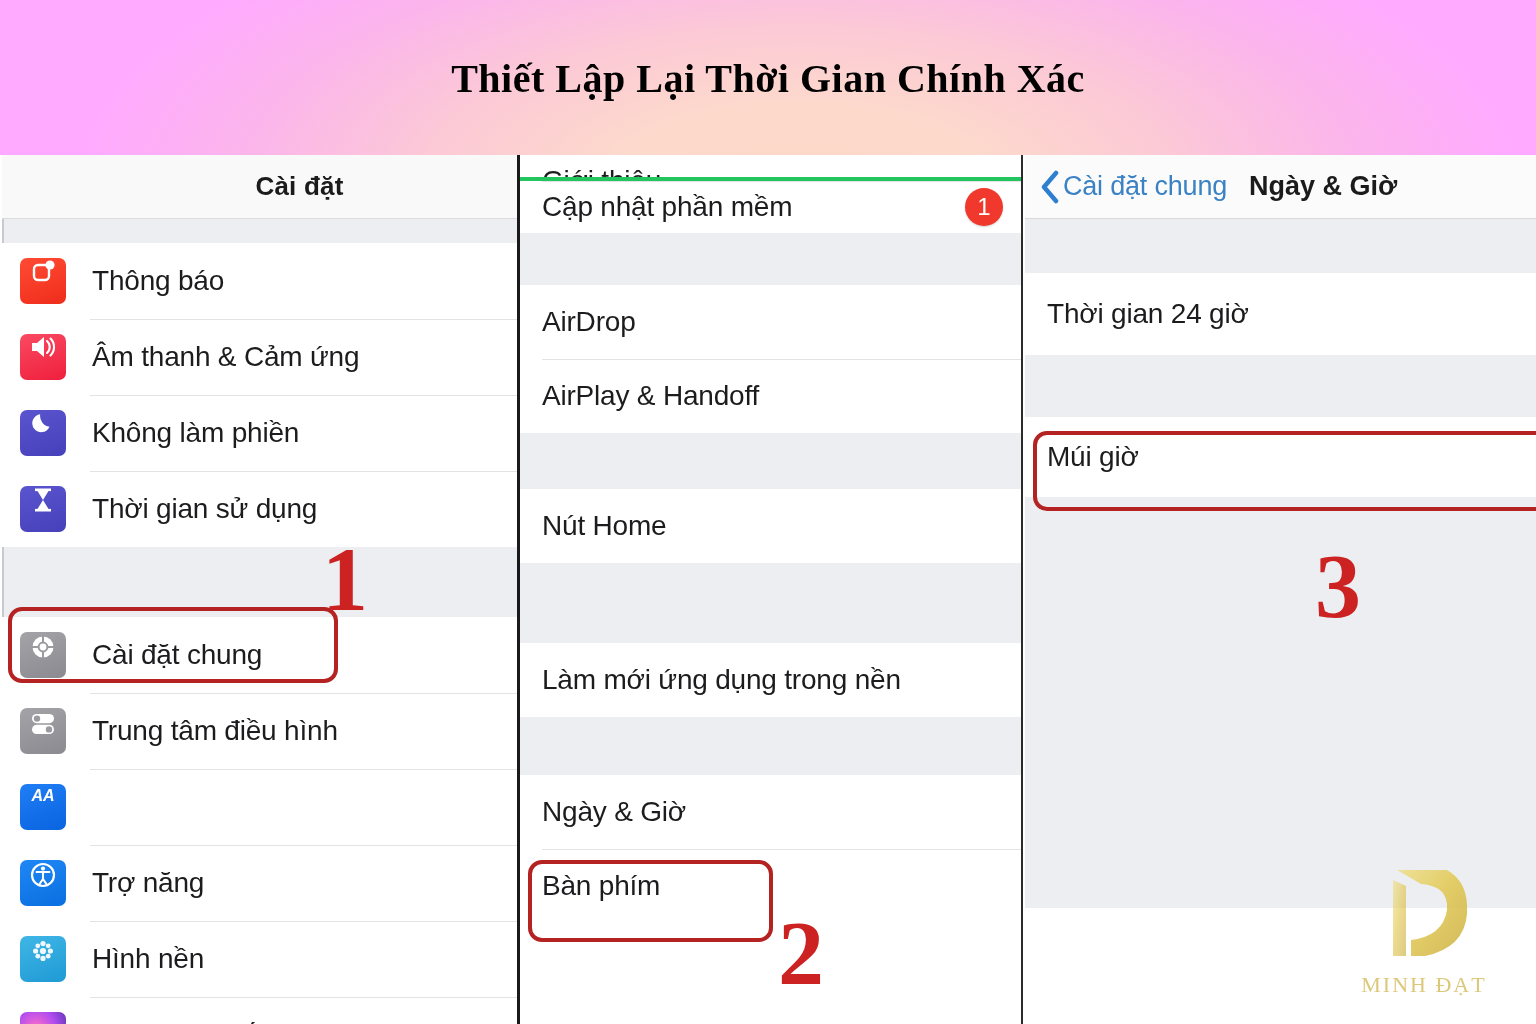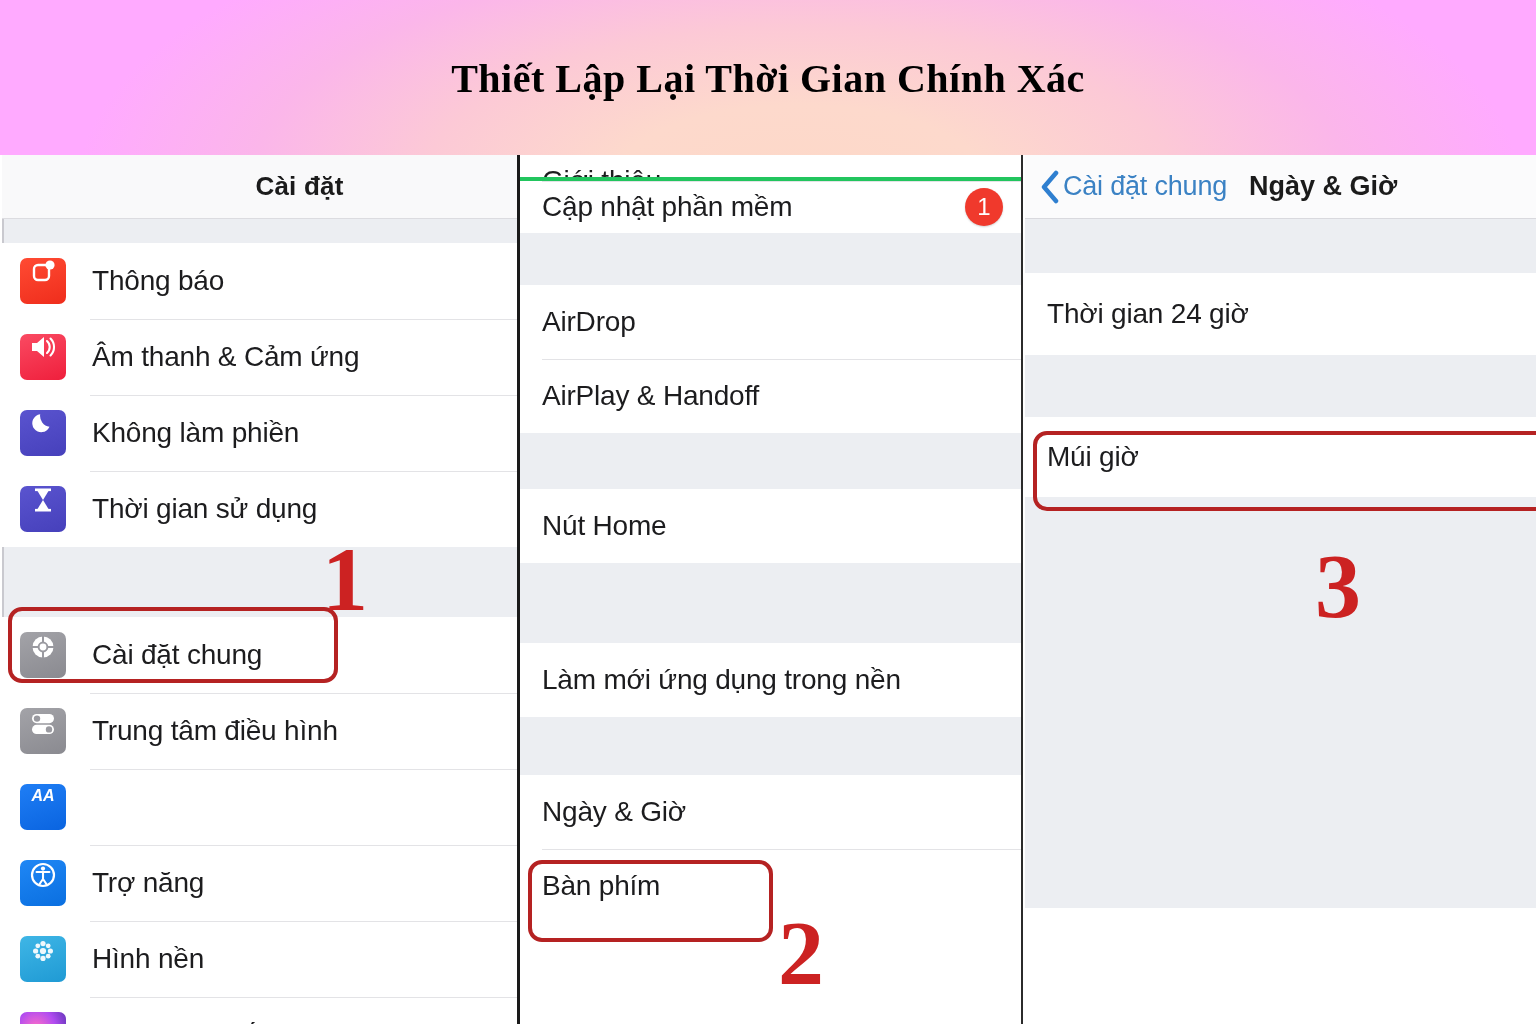--- a/index.html
+++ b/index.html
@@ -349,15 +349,29 @@
     <div class="row no-icon" style="height:80px">
       <div class="row-label">Múi giờ</div>
     </div>
 
     <div class="gap" style="height:411px"></div>
 
     <div class="hl-right" style="left:8px; top:276px; width:560px; height:80px;"></div>
 
     <div class="step" style="left:290px; top:385px; font-size:92px;">3</div>
 
+    <div class="watermark">
+      <svg width="130" height="110" viewBox="0 0 130 110">
+        <defs>
+          <linearGradient id="gold" x1="0" y1="0" x2="1" y2="1">
+            <stop offset="0%" stop-color="#efe08a"></stop>
+            <stop offset="45%" stop-color="#e2c850"></stop>
+            <stop offset="100%" stop-color="#c9ad3c"></stop>
+          </linearGradient>
+        </defs>
+        <path d="M38 14 L88 14 Q110 26 108 58 Q105 92 66 100 L52 100 L52 84 Q84 80 88 54 Q90 30 62 28 Z" fill="url(#gold)"></path>
+        <path d="M34 24 L47 30 L47 100 L34 100 Z" fill="url(#gold)" opacity=".75"></path>
+      </svg>
+      <div class="wm-text">MINH ĐẠT</div>
+    </div>
   </div>
 
 </div>
 
 </body></html>

